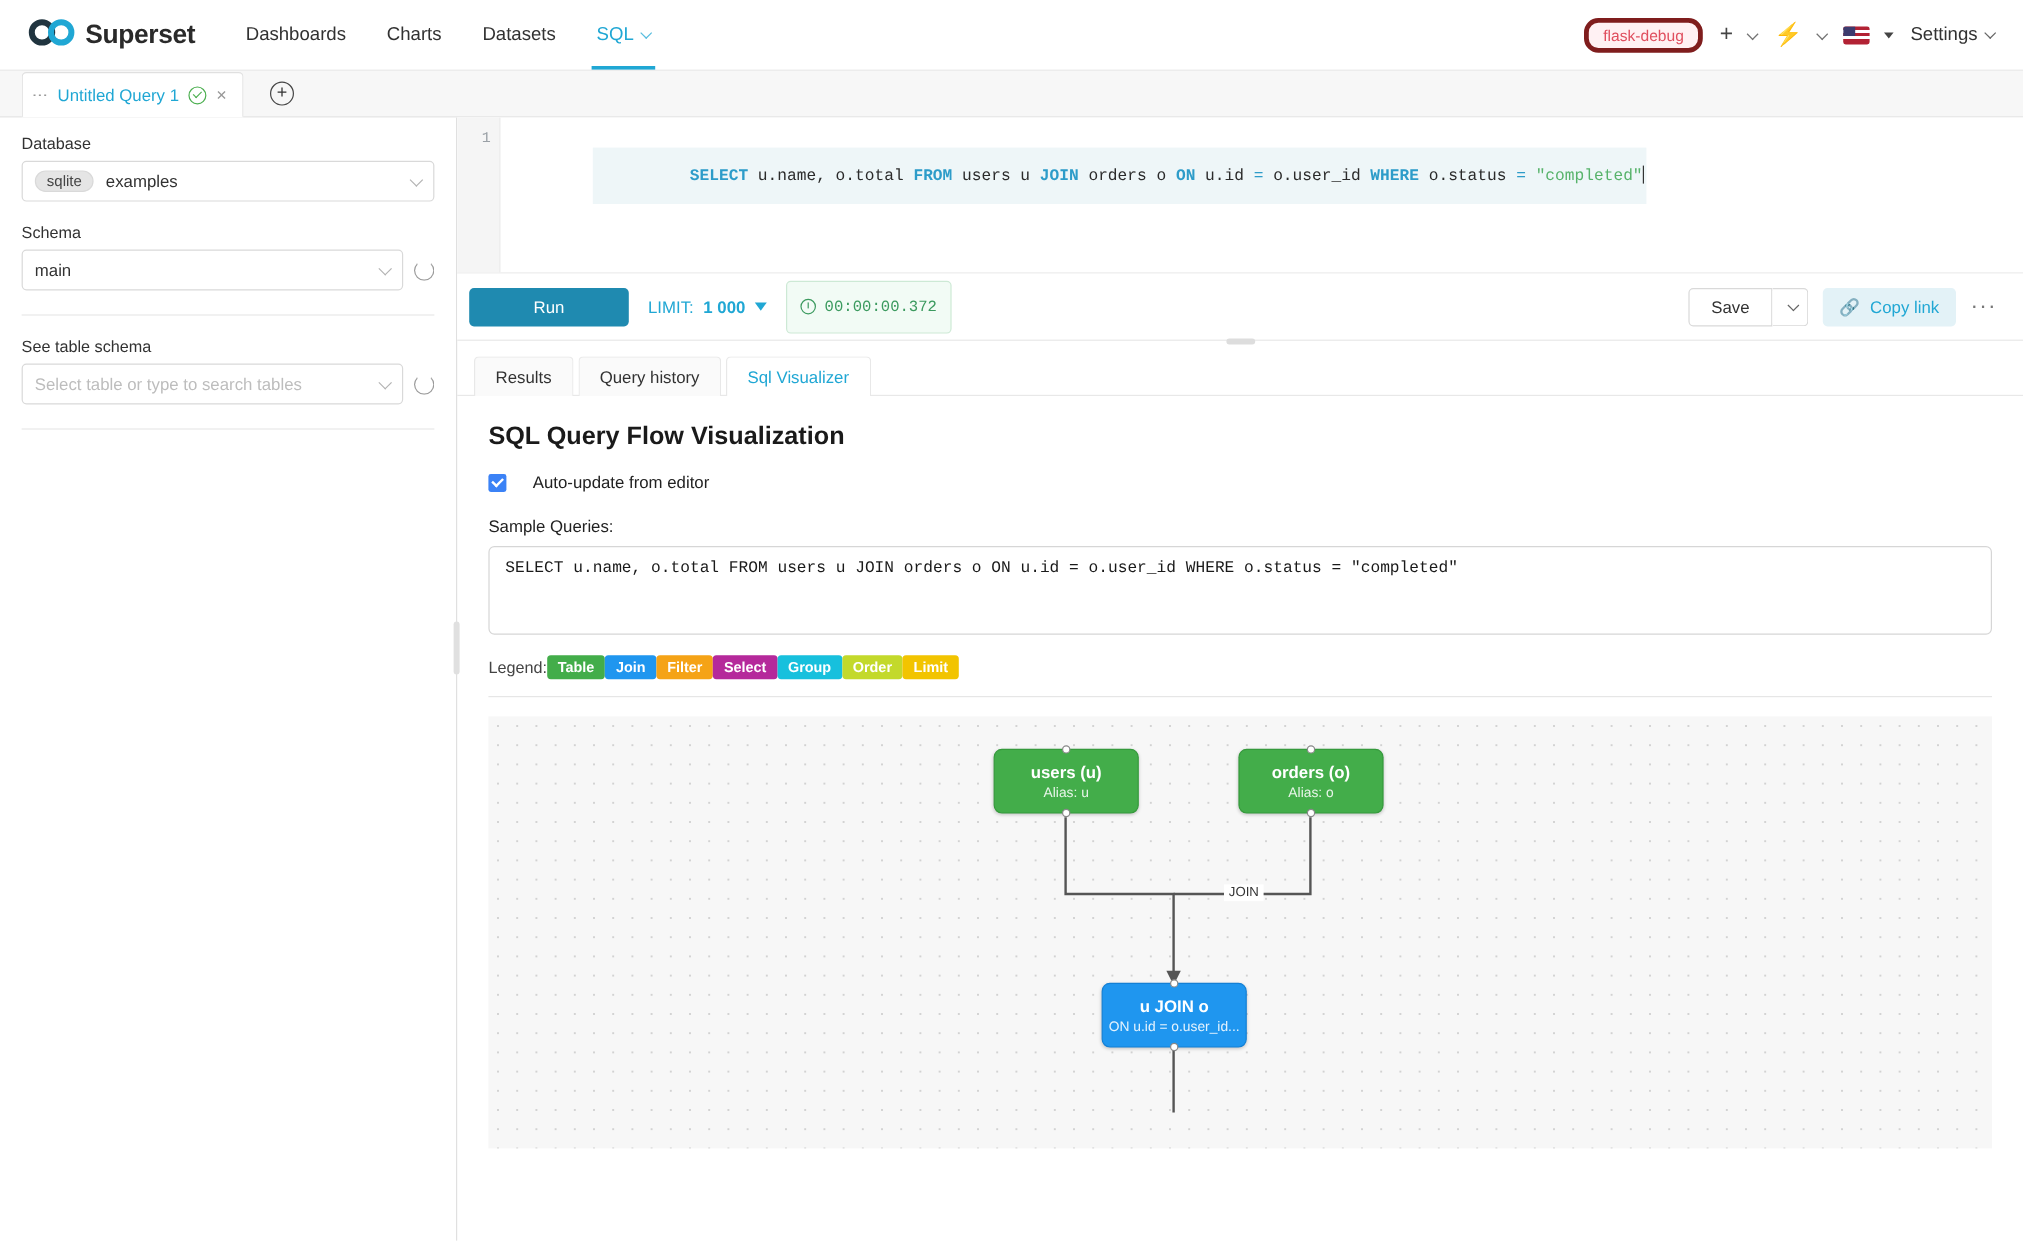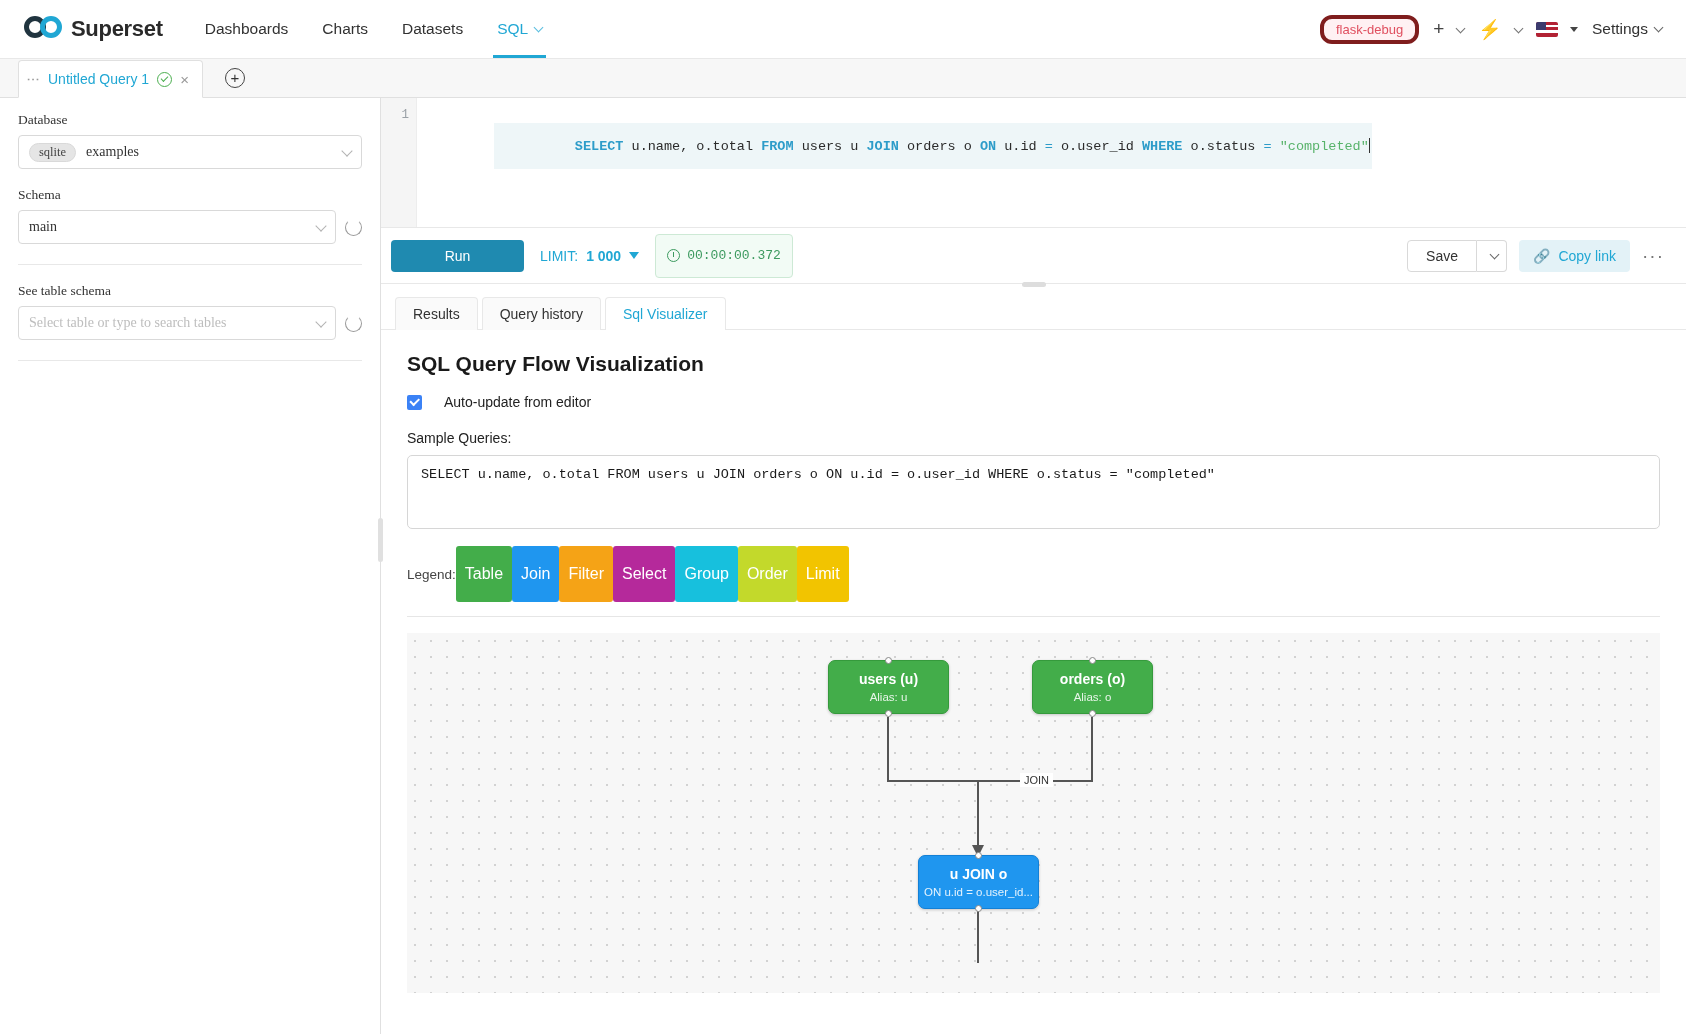--- a/index.html
+++ b/index.html
@@ -119,21 +119,20 @@
 
   
   .body-wrap { display: flex; height: calc(1034px - 59px - 39px); }
 
   
   .leftpanel {
     width: 381px; flex: 0 0 381px;
     background: #fff; border-right: 1px solid #e0e0e0;
     padding: 14px 18px 0 18px;
     position: relative;
-    font-family: Liberation Serif, serif;
   }
   .field-label { font-size: 13.5px; color: #323232; margin-bottom: 7px; }
   .select-box {
     height: 34px; border:1px solid #d9d9d9; border-radius:4px;
     display:flex; align-items:center; padding: 0 10px 0 10px;
     font-size: 14px; color:#323232; background:#fff; cursor:pointer;
     position: relative;
   }
   .select-box .chev {
     margin-left:auto; width:8px;height:8px;
@@ -278,21 +277,21 @@
     width: 100%; height: 74px; border:1px solid #d6d6d6; border-radius:5px;
     padding: 11px 13px; font-family:"Liberation Mono", monospace; font-size:13.5px;
     color:#1a1a1a; resize:none; outline:none; background:#fff;
     margin-bottom: 17px; display:block;
   }
   .legend-row {
     display:flex; align-items:center; gap:0; font-size:13.5px; color:#444;
     padding-bottom: 14px; border-bottom:1px solid #e6e6e6;
   }
   .lg {
-    color:#fff; border-radius:3px; padding:19px 9px; font-size:16px; font-weight:normal;
+    color:#fff; border-radius:3px; padding:3px 9px; font-size:12px; font-weight:bold;
   }
 
   
   .canvas {
     margin-top: 16px; height: 360px; position:relative; overflow:hidden;
     background-color:#f7f7f7;
     background-image: radial-gradient(#d2d2d2 1px, transparent 1px);
     background-size: 16px 16px;
   }
   .node {

